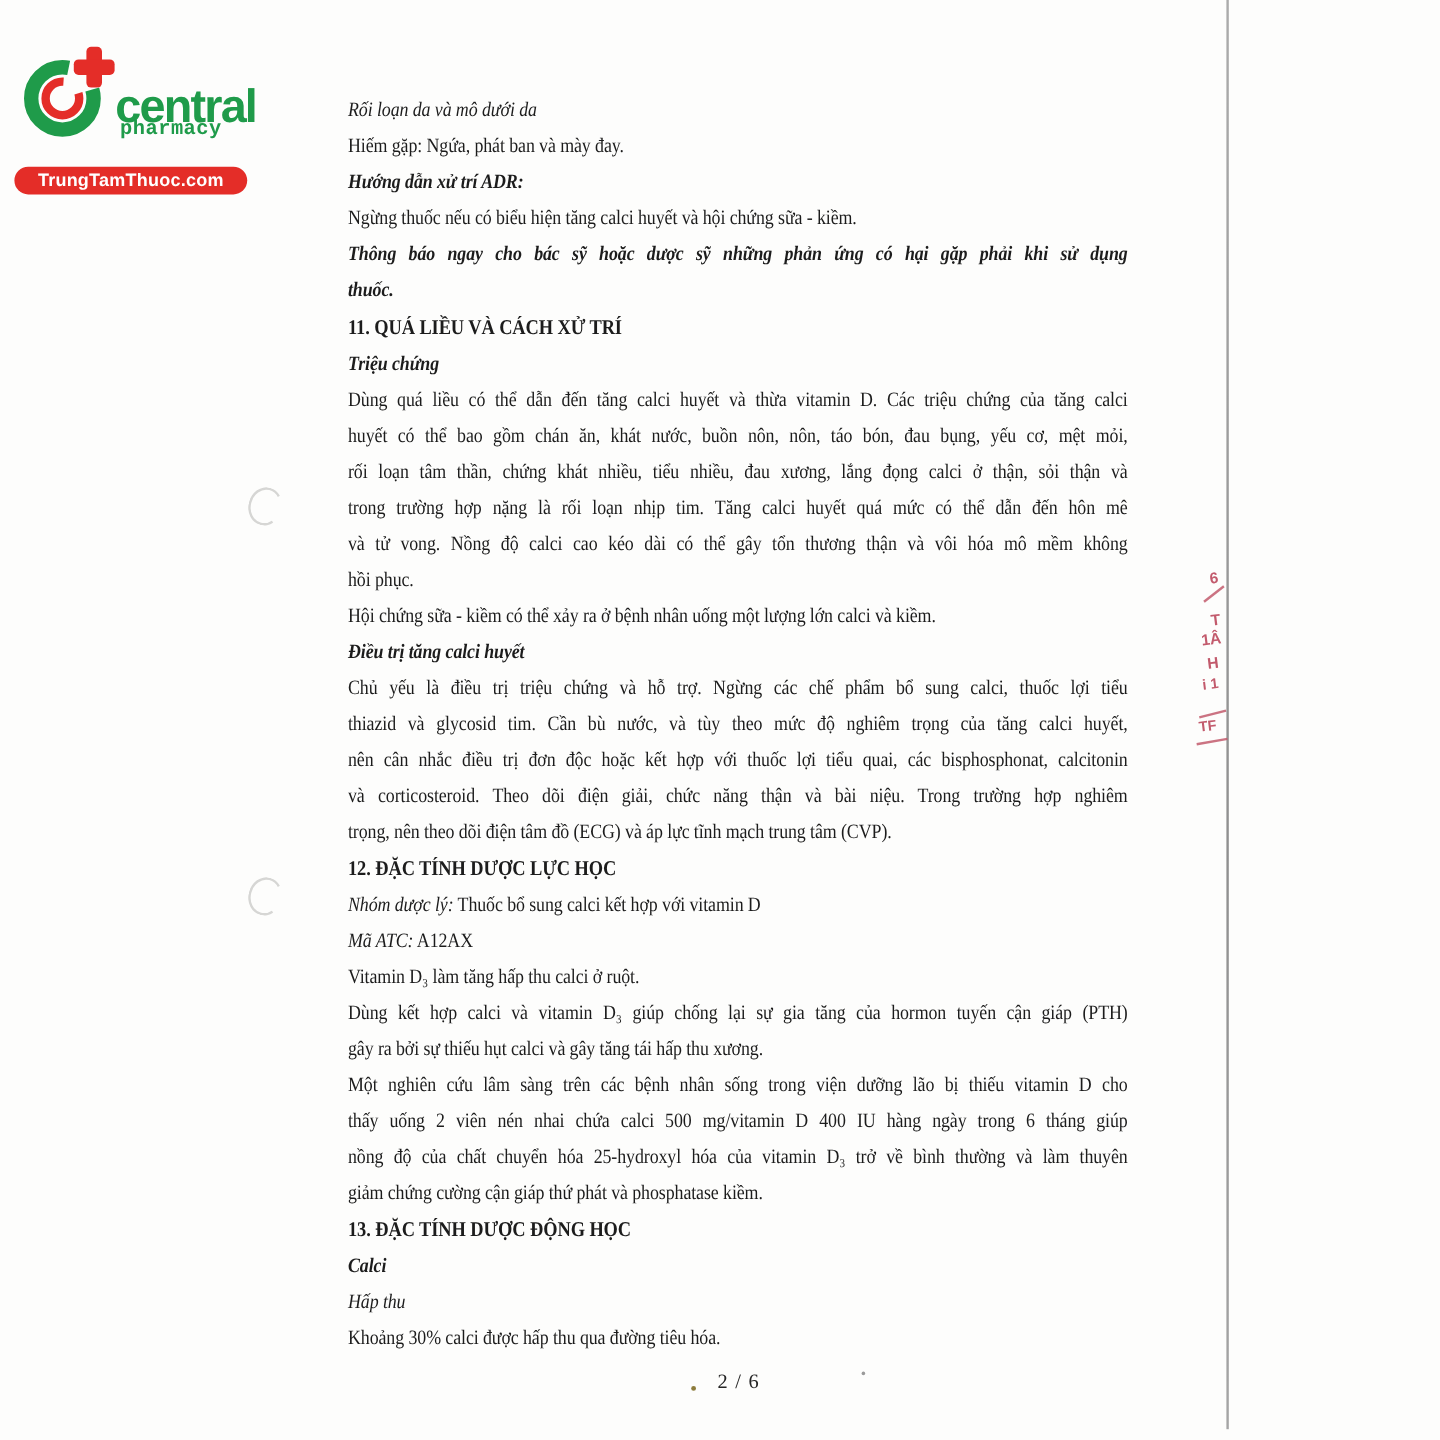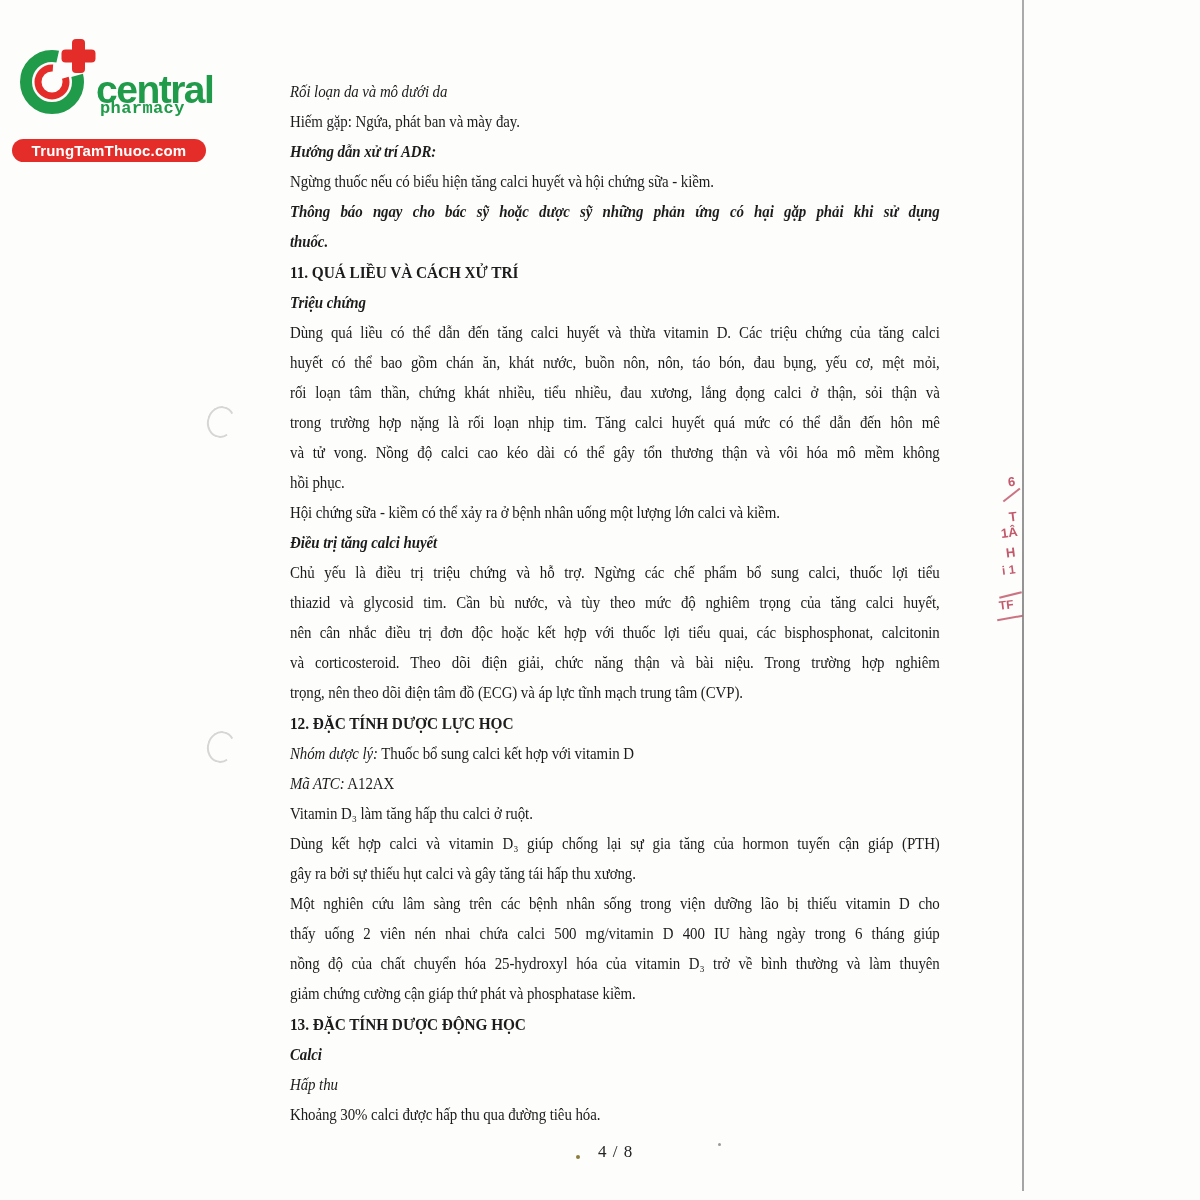--- a/index.html
+++ b/index.html
@@ -122,15 +122,15 @@
       <span>H</span>
       <span>i 1</span>
       <span>TF</span>
     </div>
   <div class="stamp-stroke stroke-1"></div>
   <div class="stamp-stroke stroke-2"></div>
   <div class="stamp-stroke stroke-3"></div>
 
   <div class="footer-dot"></div>
   <div class="footer-tick"></div>
-  <div class="footer-page">4 / 8</div>
+  <div class="footer-page">2 / 6</div>
 
 </div>
 
 </body></html>

